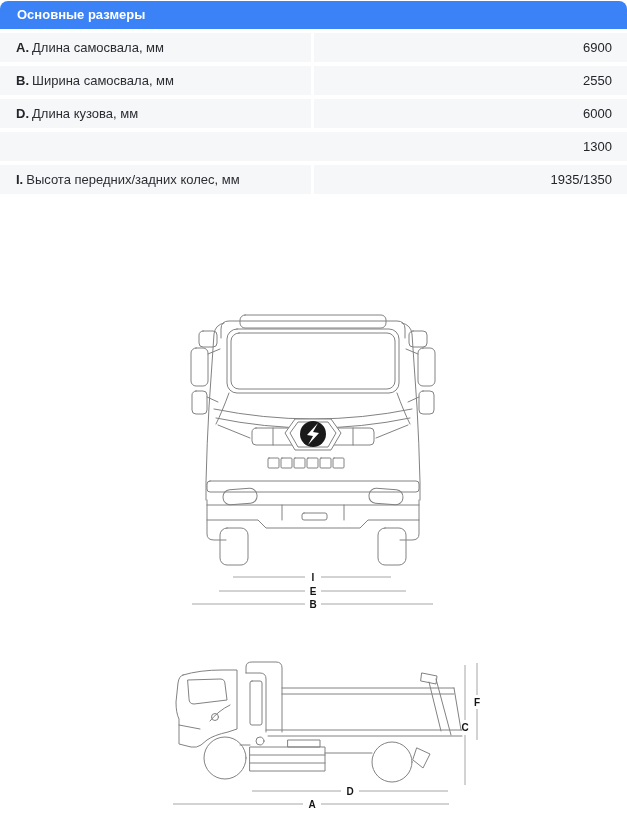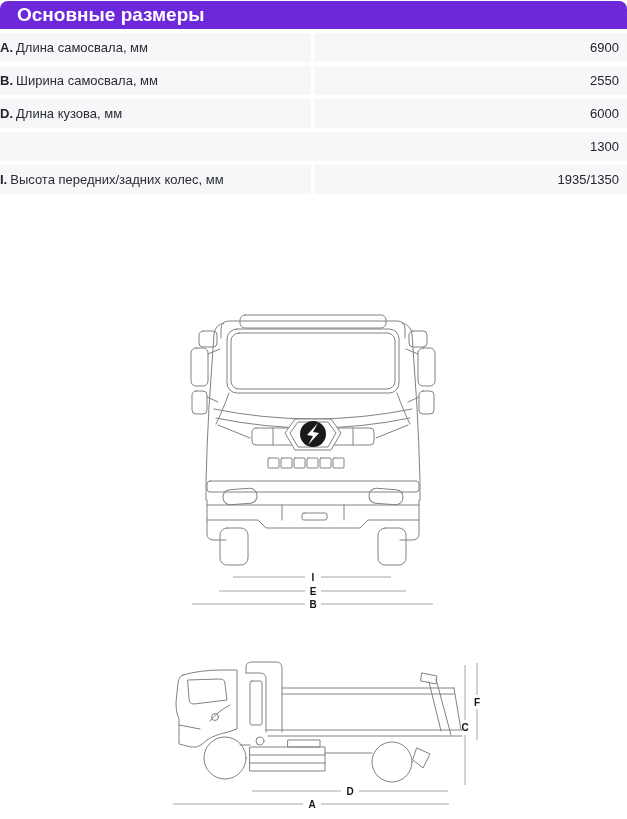--- a/index.html
+++ b/index.html
@@ -8,36 +8,36 @@
     background:#ffffff;
     font-family:"Liberation Sans", sans-serif;
     position:relative;
     overflow:hidden;
     color:#2b2d33;
   }
   
   .spec-panel{position:absolute;top:1px;left:0;width:627px;}
   .panel-header{
     height:28px;line-height:28px;
-    background:#6d28d9;
+    background:#3b82f6;
     border-radius:8px 8px 0 0;
-    color:#ffffff;font-size:19px;font-weight:bold;
+    color:#ffffff;font-size:13px;font-weight:bold;
     padding-left:17px;box-sizing:border-box;
     margin-bottom:4px;
   }
   .spec-row{display:flex;height:29px;margin-bottom:4px;}
   .cell{background:#f6f7f8;box-sizing:border-box;}
   .label-cell{
     flex:0 0 311px;margin-right:3px;
-    line-height:29px;font-size:13px;
+    padding-left:16px;line-height:29px;font-size:13px;
     white-space:nowrap;overflow:hidden;
   }
   .label-cell b{margin-right:3px;font-weight:bold;color:#23252a;}
   .value-cell{
-    flex:1;text-align:right;padding-right:8px;
+    flex:1;text-align:right;padding-right:15px;
     line-height:29px;font-size:13px;color:#23252a;
   }
   
   .diagram{position:absolute;}
   #front-view{left:188px;top:312px;}
   #side-view{left:170px;top:655px;}
   .truck-line{stroke:#828282;fill:none;stroke-width:1;stroke-linejoin:round;stroke-linecap:round;}
   .dim-line{stroke:#a6a6a6;stroke-width:1;}
   .dim-label{
     font-family:"Liberation Sans", sans-serif;

